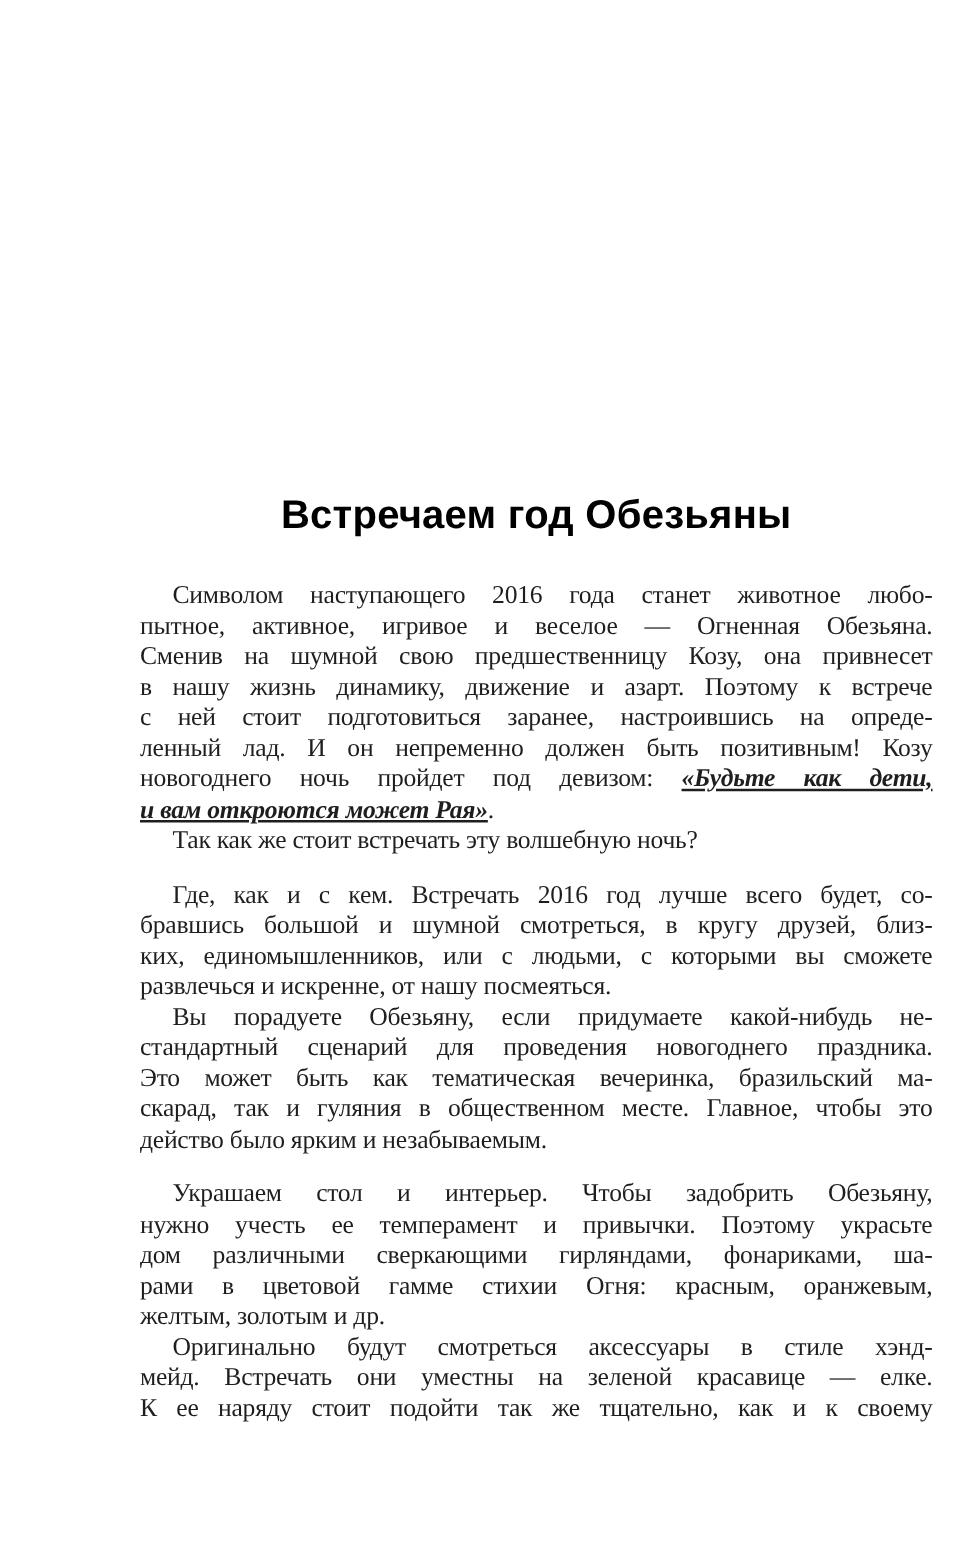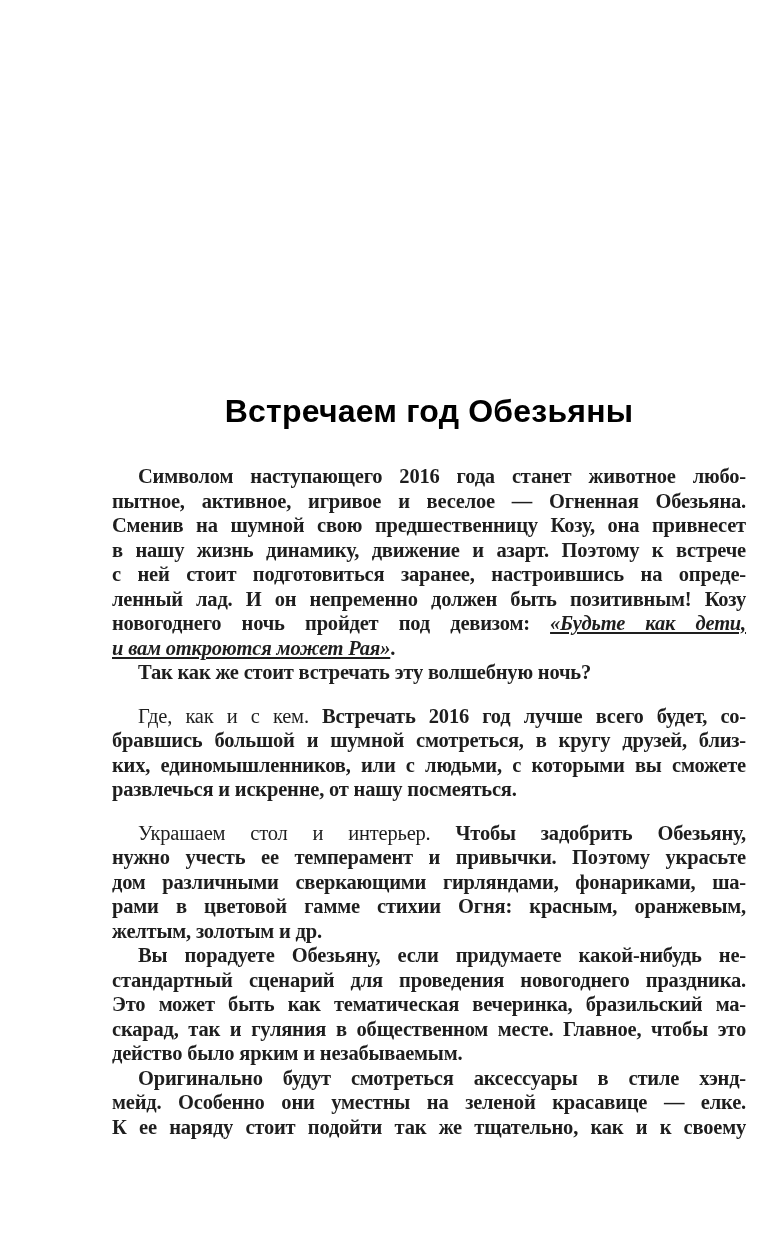--- a/index.html
+++ b/index.html
@@ -42,21 +42,21 @@
     text-align: justify;
     text-align-last: justify;
     white-space: normal;
   }
   .line.end {
     text-align-last: left;
   }
   .line.first {
     text-indent: 26px;
   }
-  .seg.normal { font-weight: bold; font-style: normal; }
+  .seg.normal { font-weight: normal; font-style: normal; }
   .seg.bold { font-weight: 400; font-style: normal; }
   .seg.bold-italic { font-weight: 700; font-style: italic; text-decoration: underline; }
 </style>
 </head>
 <body>
 
 <div class="page">
   <div class="column">
     <h1 class="title">Встречаем год Обезьяны</h1>
     <div id="paragraphs">
@@ -72,34 +72,34 @@
         </div>
         <div class="para">
           <div class="line first end"><span class="seg normal">Так как же стоит встречать эту волшебную ночь?</span></div>
         </div>
         <div class="para gap">
           <div class="line first"><span class="seg bold">Где, как и с кем.</span><span class="seg normal"> Встречать 2016 год лучше всего будет, со-</span></div>
           <div class="line"><span class="seg normal">бравшись большой и шумной смотреться, в кругу друзей, близ-</span></div>
           <div class="line"><span class="seg normal">ких, единомышленников, или с людьми, с которыми вы сможете</span></div>
           <div class="line end"><span class="seg normal">развлечься и искренне, от нашу посмеяться.</span></div>
         </div>
+        <div class="para">
+          <div class="line first"><span class="seg normal">Вы порадуете Обезьяну, если придумаете какой-нибудь не-</span></div>
+          <div class="line"><span class="seg normal">стандартный сценарий для проведения новогоднего праздника.</span></div>
+          <div class="line"><span class="seg normal">Это может быть как тематическая вечеринка, бразильский ма-</span></div>
+          <div class="line"><span class="seg normal">скарад, так и гуляния в общественном месте. Главное, чтобы это</span></div>
+          <div class="line end"><span class="seg normal">действо было ярким и незабываемым.</span></div>
+        </div>
         <div class="para gap">
           <div class="line first"><span class="seg bold">Украшаем стол и интерьер.</span><span class="seg normal"> Чтобы задобрить Обезьяну,</span></div>
           <div class="line"><span class="seg normal">нужно учесть ее темперамент и привычки. Поэтому украсьте</span></div>
           <div class="line"><span class="seg normal">дом различными сверкающими гирляндами, фонариками, ша-</span></div>
           <div class="line"><span class="seg normal">рами в цветовой гамме стихии Огня: красным, оранжевым,</span></div>
           <div class="line end"><span class="seg normal">желтым, золотым и др.</span></div>
         </div>
         <div class="para">
-          <div class="line first"><span class="seg normal">Вы порадуете Обезьяну, если придумаете какой-нибудь не-</span></div>
-          <div class="line"><span class="seg normal">стандартный сценарий для проведения новогоднего праздника.</span></div>
-          <div class="line"><span class="seg normal">Это может быть как тематическая вечеринка, бразильский ма-</span></div>
-          <div class="line"><span class="seg normal">скарад, так и гуляния в общественном месте. Главное, чтобы это</span></div>
-          <div class="line end"><span class="seg normal">действо было ярким и незабываемым.</span></div>
-        </div>
-        <div class="para">
           <div class="line first"><span class="seg normal">Оригинально будут смотреться аксессуары в стиле хэнд-</span></div>
-          <div class="line"><span class="seg normal">мейд. Особенно они уместны на зеленой красавице — елке.</span></div>
+          <div class="line"><span class="seg normal">мейд. Встречать они уместны на зеленой красавице — елке.</span></div>
           <div class="line"><span class="seg normal">К ее наряду стоит подойти так же тщательно, как и к своему</span></div>
         </div>
       </div>
   </div>
 </div>
 
 </body></html>

